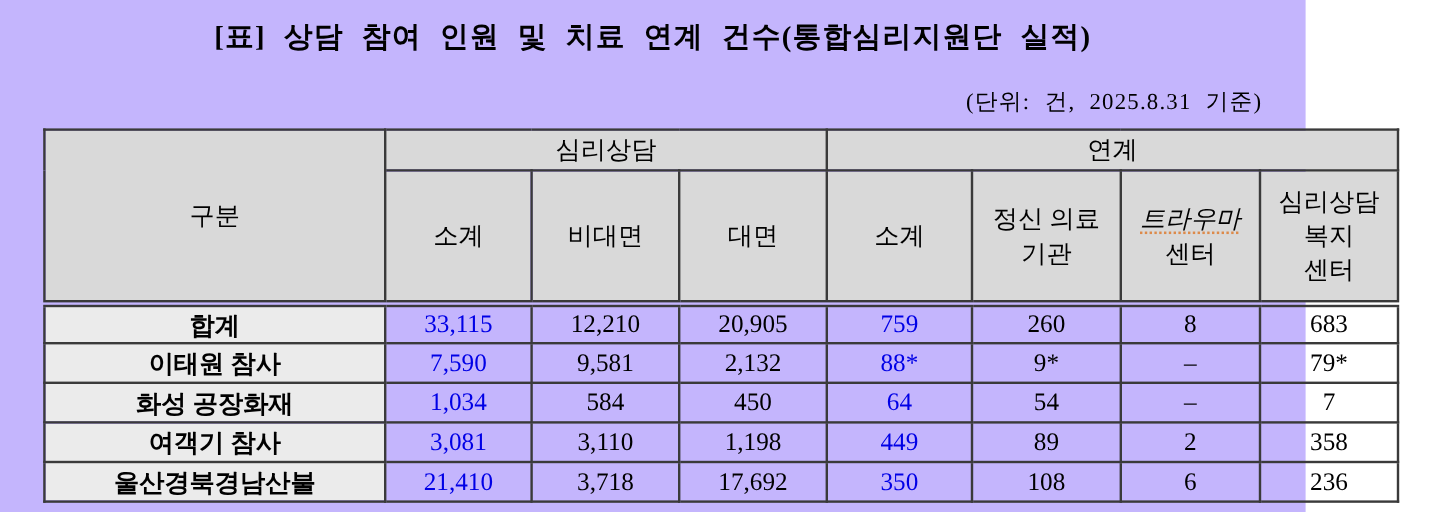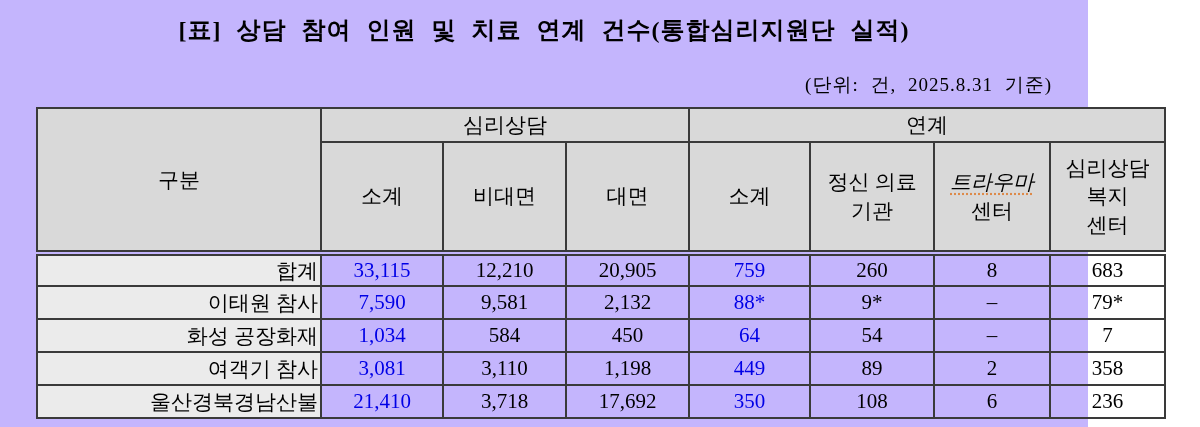--- a/index.html
+++ b/index.html
@@ -28,21 +28,21 @@
     position:absolute;left:36px;top:107px;width:1128px;
     border-collapse:collapse;table-layout:fixed;
   }
   .summary th,.summary td{
     border:2px solid var(--border);
     text-align:center;vertical-align:middle;
     font-weight:normal;font-size:21px;padding:0 2px;
     overflow:hidden;white-space:nowrap;
   }
   .summary thead th{background:var(--header_bg);}
-  .summary tbody th{background:var(--label_bg);font-weight:normal;text-align:right;}
+  .summary tbody th{background:var(--label_bg);font-weight:bold;}
   tr.hrow1{height:34px;}
   tr.hrow2{height:111px;}
   .summary tbody tr{height:33px;}
   .summary tbody tr:first-child th,
   .summary tbody tr:first-child td{border-top:6px double var(--border);}
   .hl{line-height:1.35;}
   .squiggle{
     text-decoration:underline;
     text-decoration-style:dotted;
     text-decoration-color:#dd8a4a;

